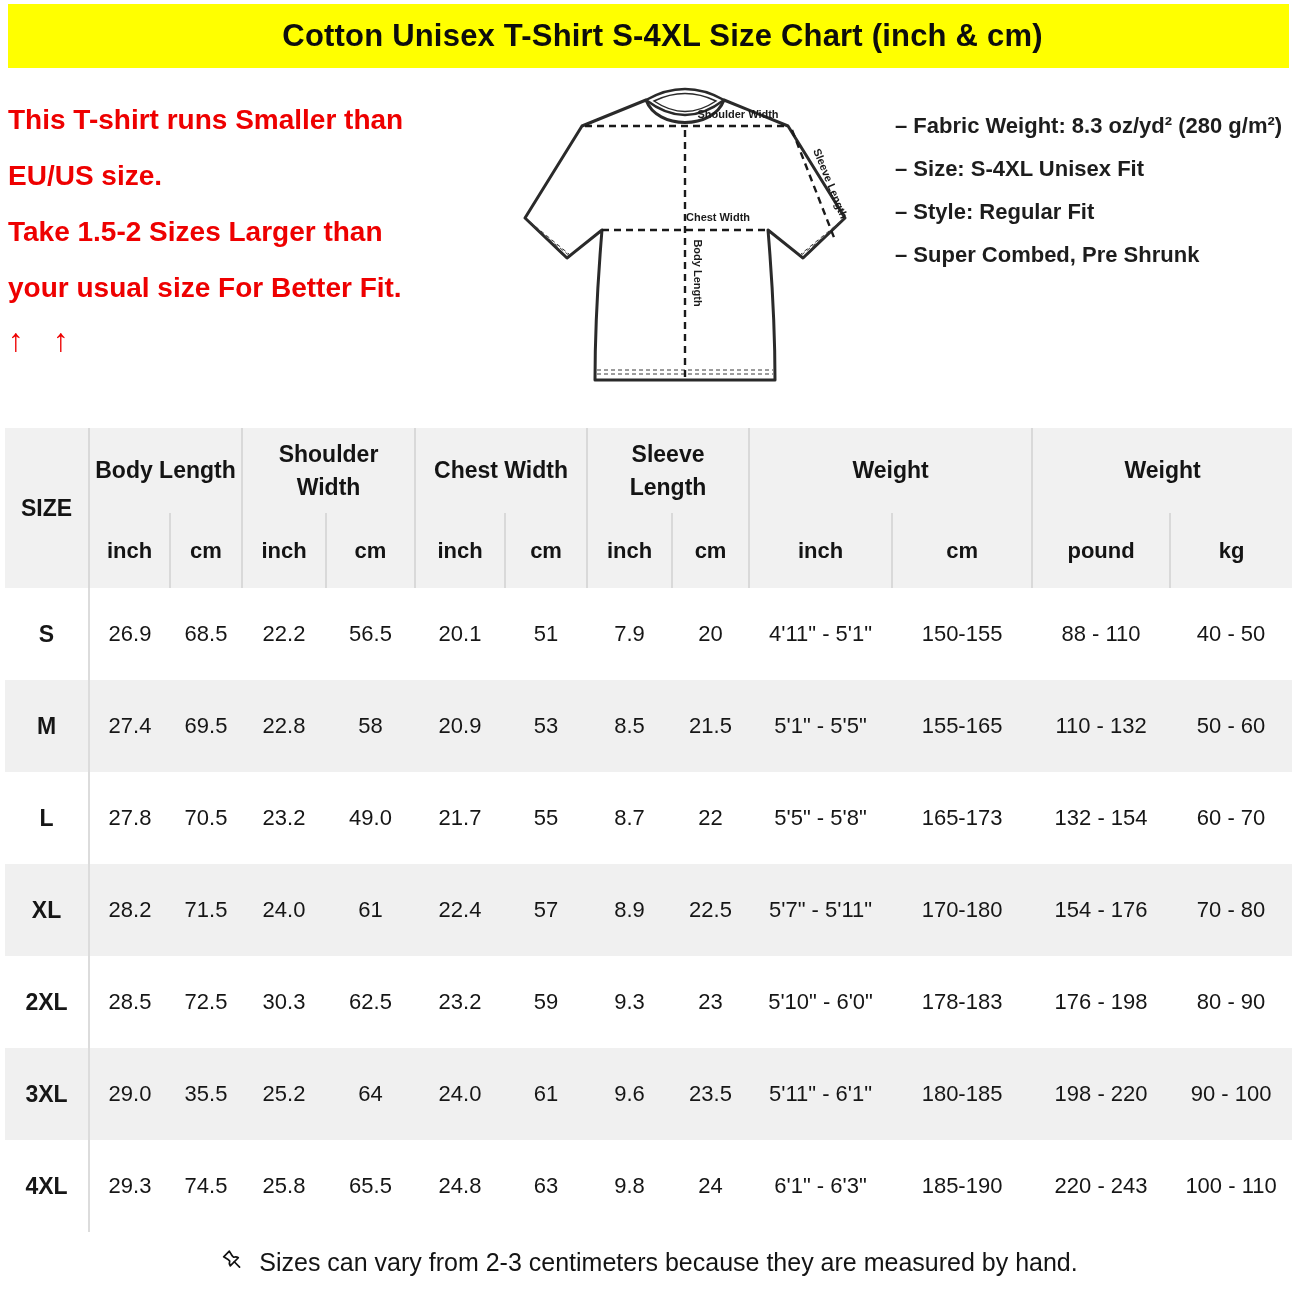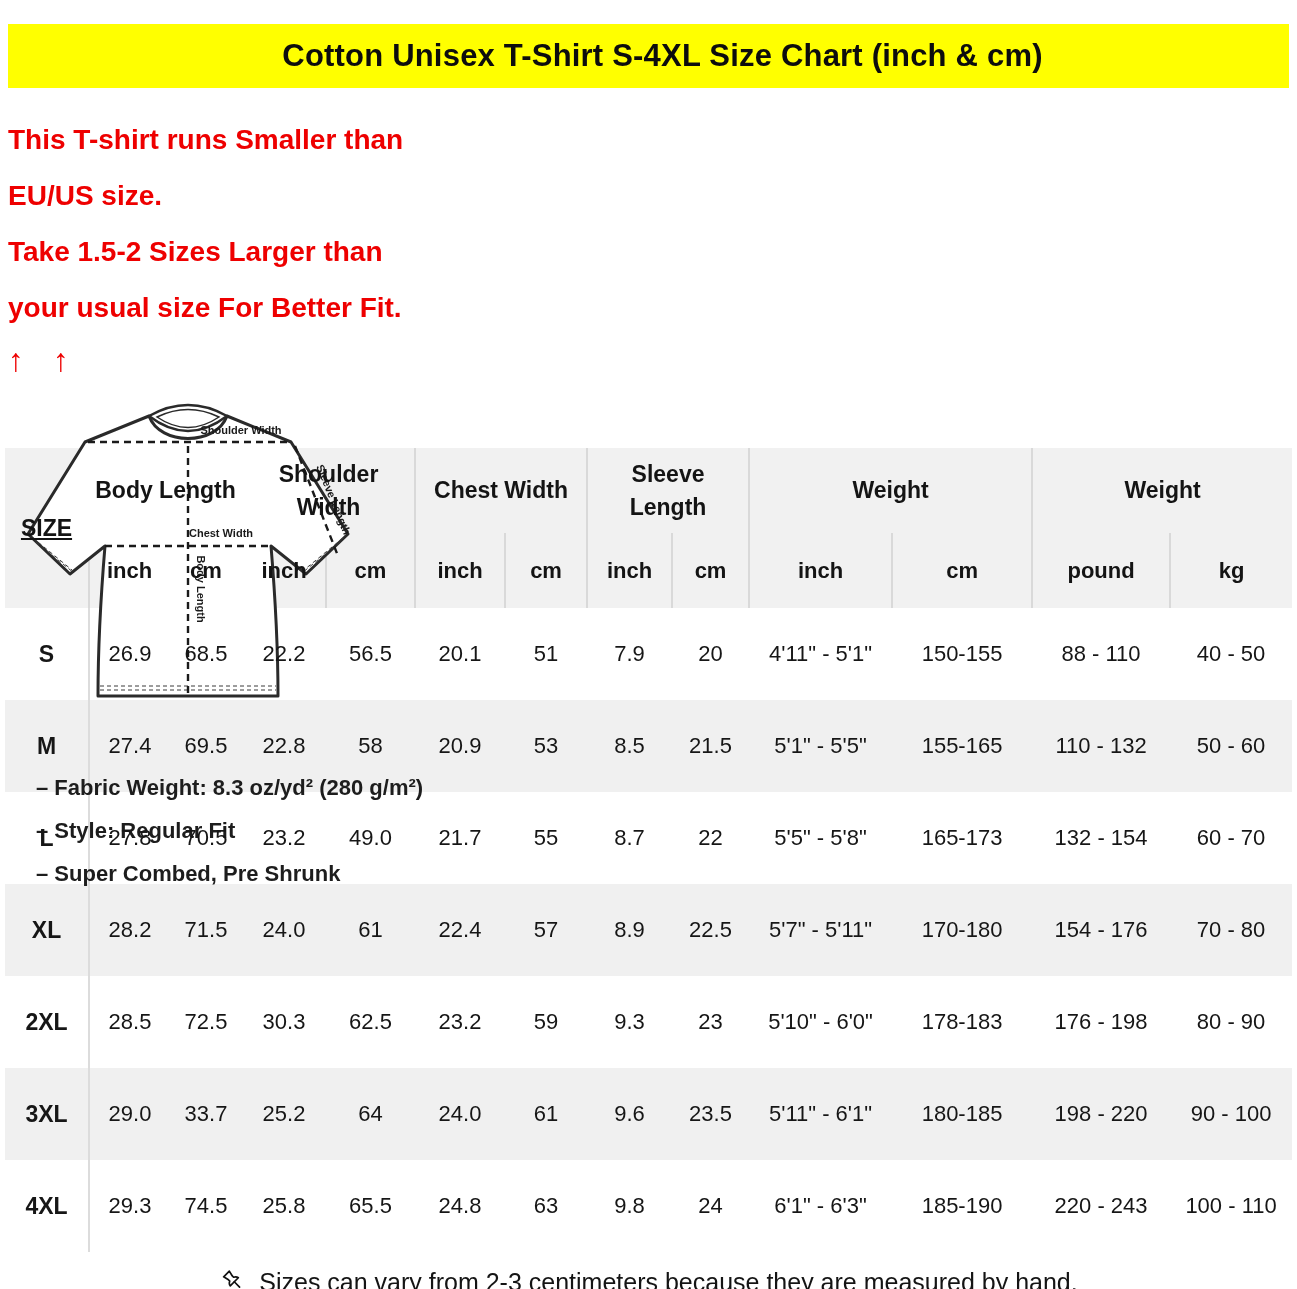--- a/index.html
+++ b/index.html
@@ -4,30 +4,30 @@
 <style>
   html,body{margin:0;padding:0;}
   body{
     width:1297px;height:1289px;
     background:#ffffff;color:#111;
     font-family:"Liberation Sans", sans-serif;
     overflow:hidden;position:relative;
   }
   
   .banner{
-    margin:24px 8px 0 8px;height:64px;
+    margin:4px 8px 0 8px;height:64px;
     background:#ffff00;
     display:flex;align-items:center;justify-content:center;padding-left:28px;
   }
   .banner .title{
     font-size:31px;font-weight:bold;color:#0d0d0d;letter-spacing:.2px;
   }
   
   .top{
-    display:flex;flex-direction:column;
+    display:flex;flex-direction:row;
     padding:0 8px;height:350px;box-sizing:border-box;
   }
   .warning{
     width:497px;flex:0 0 auto;
     padding-top:24px;
     font-size:28px;font-weight:bold;line-height:56px;
   }
   .warning .arrows{font-size:32px;line-height:48px;letter-spacing:10px;}
   .diagram{width:362px;flex:0 0 auto;padding-top:10px;}
   .specs{
@@ -40,21 +40,21 @@
     margin:10px 5px 0 5px;width:1287px;
     border-collapse:collapse;table-layout:fixed;
   }
   table.size-table th, table.size-table td{
     padding:0 2px;text-align:center;vertical-align:middle;
     white-space:nowrap;overflow:hidden;
   }
   thead th{background:#f1f1f1;font-weight:bold;color:#141414;}
   tr.group-row th{height:85px;font-size:23px;line-height:33px;}
   tr.sub-row th{height:75px;font-size:22px;text-align:center;}
-  th.size-header{font-size:24px;border-right:2px solid #d9d9d9;text-decoration:underline;}
+  th.size-header{font-size:24px;border-right:2px solid #d9d9d9;}
   tr.group-row th.group{border-left:2px solid #d9d9d9;}
   tr.group-row th.group:first-of-type{border-left:none;}
   tr.sub-row th{border-left:2px solid #d9d9d9;}
   tr.sub-row th:first-child{border-left:none;}
   tbody td{height:92px;font-size:22px;color:#161616;}
   tbody td.size-cell{font-weight:bold;font-size:23px;border-right:2px solid #dcdcdc;}
   tbody tr.alt td{background:#f0f0f0;}
   .group-label{display:inline-block;white-space:normal;max-width:150px;}
   
   .footnote{
@@ -102,20 +102,21 @@
 
       <text x="233" y="40" text-anchor="middle" class="tshirt-label">Shoulder Width</text>
       <text x="213" y="143" text-anchor="middle" class="tshirt-label">Chest Width</text>
       <text x="189" y="195" text-anchor="middle" class="tshirt-label" transform="rotate(90 189 195)">Body Length</text>
       <text x="322" y="107" text-anchor="middle" class="tshirt-label" transform="rotate(68 322 107)">Sleeve Length</text>
     </svg>
   </div>
 
   <div class="specs">
     <span class="spec-item">– Fabric Weight: 8.3 oz/yd² (280 g/m²)</span>
+    <span class="spec-item">– Size: S-4XL Unisex Fit</span>
     <span class="spec-item">– Style: Regular Fit</span>
     <span class="spec-item">– Super Combed, Pre Shrunk</span>
   </div>
 </div>
 
 <table class="size-table">
   <colgroup>
     <col style="width:84px">
       <col style="width:81px">
       <col style="width:72px">
@@ -227,21 +228,21 @@
         <td>9.3</td>
         <td>23</td>
         <td>5'10" - 6'0"</td>
         <td>178-183</td>
         <td>176 - 198</td>
         <td>80 - 90</td>
       </tr>
       <tr class="alt">
         <td class="size-cell">3XL</td>
         <td>29.0</td>
-        <td>33.7</td>
+        <td>35.5</td>
         <td>25.2</td>
         <td>64</td>
         <td>24.0</td>
         <td>61</td>
         <td>9.6</td>
         <td>23.5</td>
         <td>5'11" - 6'1"</td>
         <td>180-185</td>
         <td>198 - 220</td>
         <td>90 - 100</td>

